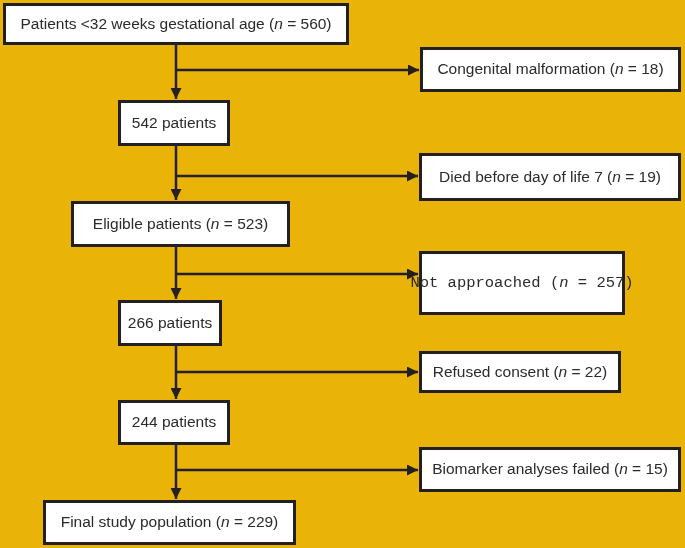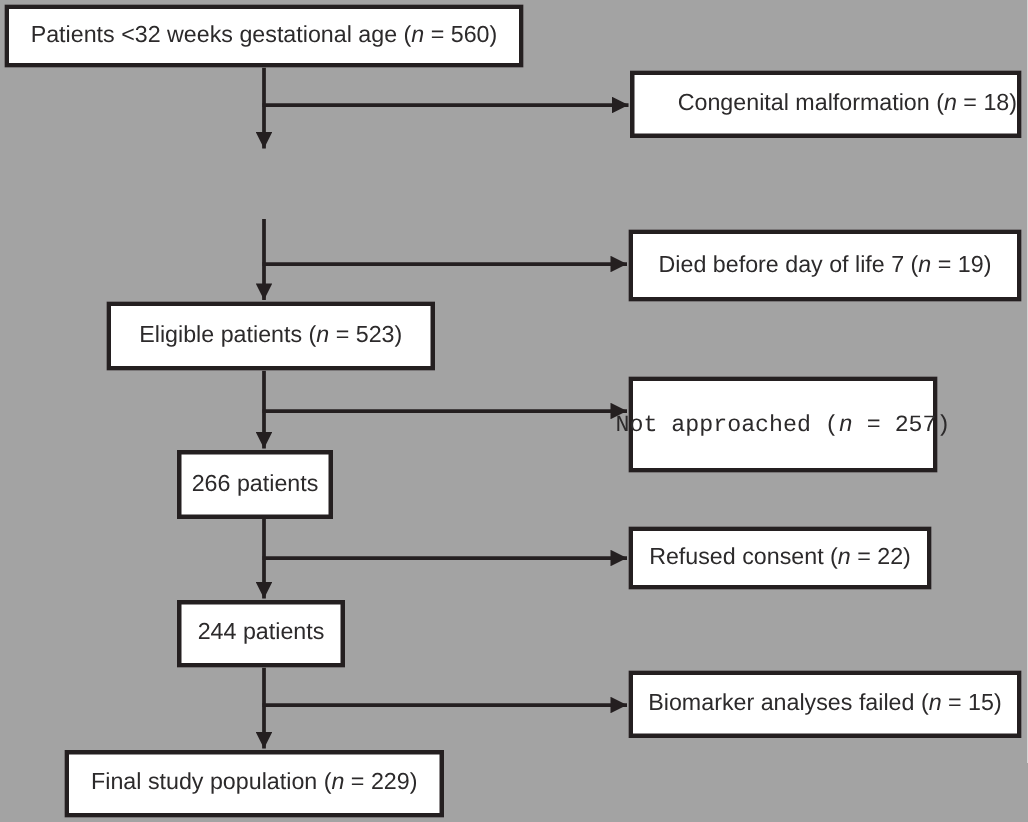--- a/index.html
+++ b/index.html
@@ -4,21 +4,21 @@
 <style>
   html, body {
     margin: 0;
     padding: 0;
     background: #ffffff;
   }
   .canvas {
     position: relative;
     width: 685px;
     height: 548px;
-    background: #a3a3a3;
+    background: #eab308;
     font-family: "Liberation Sans", "DejaVu Sans", sans-serif;
     color: #2c2a2b;
     overflow: hidden;
   }
   .connectors {
     position: absolute;
     left: 0; top: 0;
     width: 685px; height: 548px;
     z-index: 1;
   }
@@ -72,38 +72,41 @@
     <line x1="175" y1="372" x2="418" y2="372" marker-end="url(#arrow)"></line>
 
     <line x1="176" y1="445" x2="176" y2="499" marker-end="url(#arrow)"></line>
     <line x1="175" y1="470" x2="418" y2="470" marker-end="url(#arrow)"></line>
   </svg>
 
   <div class="node" style="left:3px; top:3px; width:346px; height:42px;">
     <span><span>Patients &lt;32 weeks gestational age (</span><span class="nvar">n</span><span> = 560)</span></span>
   </div>
 
+  <div class="node" style="left:118px; top:100px; width:112px; height:46px;">
+    <span>542 patients</span>
+  </div>
 
   <div class="node" style="left:71px; top:201px; width:219px; height:46px;">
     <span><span>Eligible patients (</span><span class="nvar">n</span><span> = 523)</span></span>
   </div>
 
   <div class="node" style="left:118px; top:300px; width:104px; height:46px;">
     <span>266 patients</span>
   </div>
 
   <div class="node" style="left:118px; top:400px; width:112px; height:45px;">
     <span>244 patients</span>
   </div>
 
   <div class="node" style="left:43px; top:500px; width:253px; height:45px;">
     <span><span>Final study population (</span><span class="nvar">n</span><span> = 229)</span></span>
   </div>
 
-  <div class="node" style="left:420px; top:47px; width:261px; height:45px;justify-content:flex-end;">
+  <div class="node" style="left:420px; top:47px; width:261px; height:45px;">
     <span><span>Congenital malformation (</span><span class="nvar">n</span><span> = 18)</span></span>
   </div>
 
   <div class="node" style="left:419px; top:153px; width:262px; height:48px;">
     <span><span>Died before day of life 7 (</span><span class="nvar">n</span><span> = 19)</span></span>
   </div>
 
   <div class="node" style="left:419px; top:251px; width:206px; height:64px;font-family:Liberation Mono, monospace;">
     <span><span>Not approached (</span><span class="nvar">n</span><span> = 257)</span></span>
   </div>

